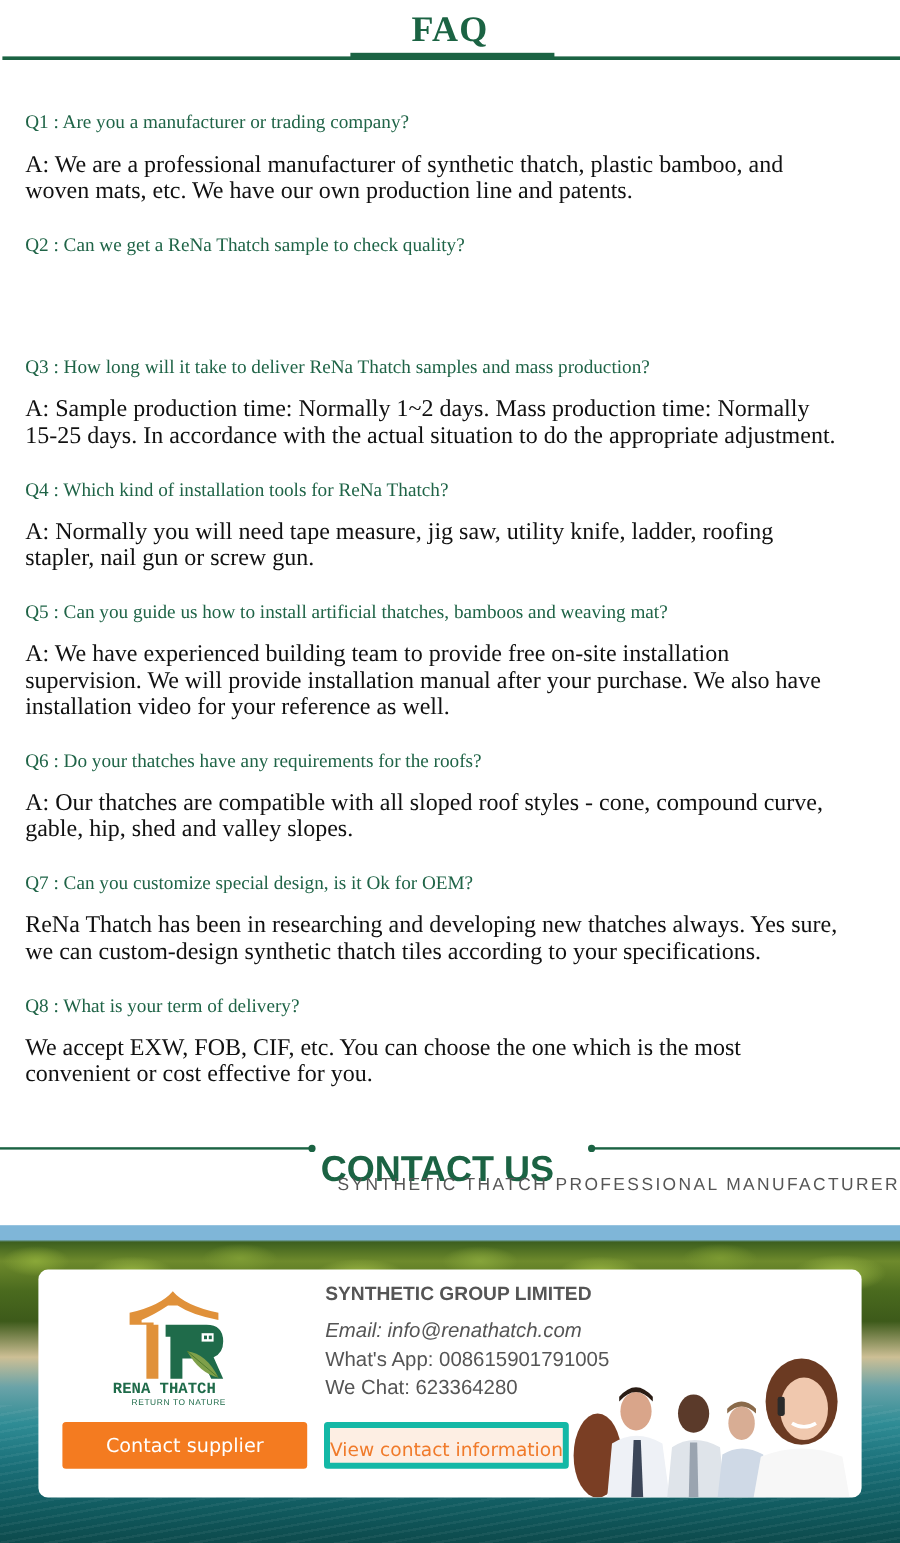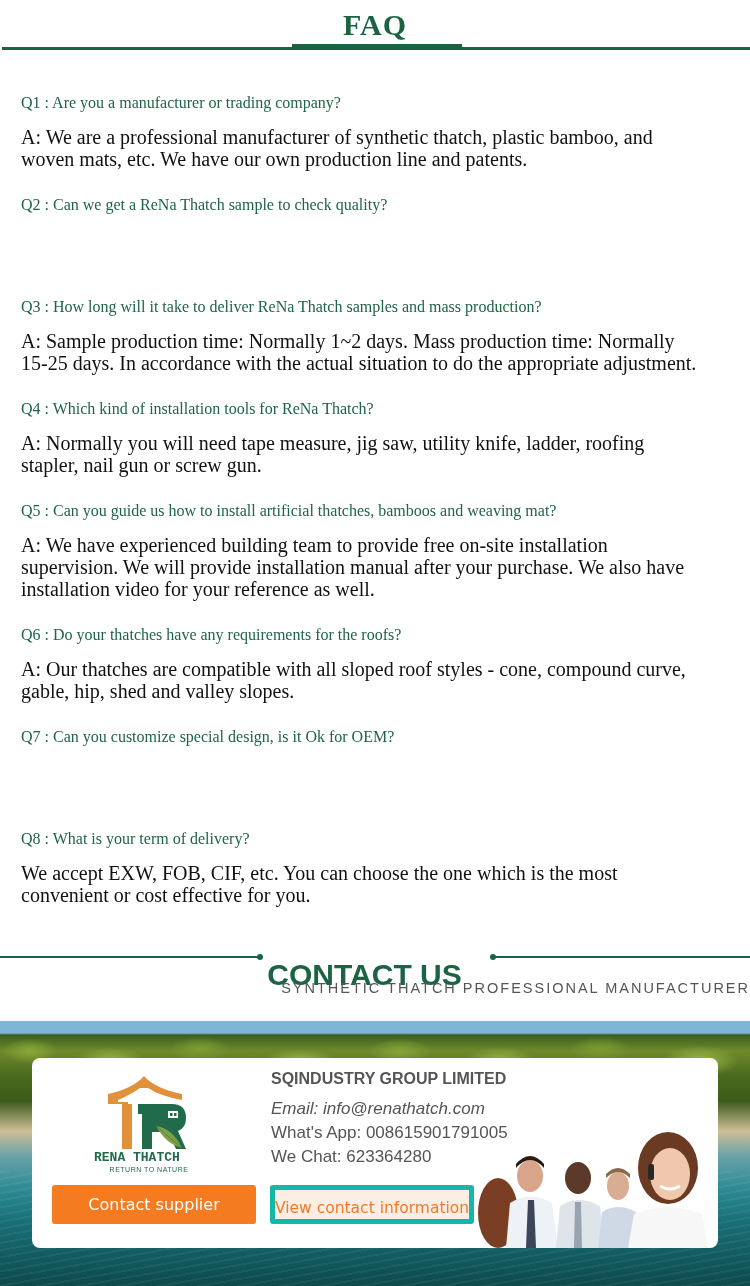--- a/index.html
+++ b/index.html
@@ -133,20 +133,21 @@
   <div class="faq-item" style="top:408px;">
     <div class="faq-q">Q5 : Can you guide us how to install artificial thatches, bamboos and weaving mat?</div>
     <div class="faq-a">A: We have experienced building team to provide free on-site installation supervision. We will provide installation manual after your purchase. We also have installation video for your reference as well.</div>
   </div>
   <div class="faq-item" style="top:532px;">
     <div class="faq-q">Q6 : Do your thatches have any requirements for the roofs?</div>
     <div class="faq-a">A: Our thatches are compatible with all sloped roof styles - cone, compound curve, gable, hip, shed and valley slopes.</div>
   </div>
   <div class="faq-item" style="top:634px;">
     <div class="faq-q">Q7 : Can you customize special design, is it Ok for OEM?</div>
+    <div class="faq-a">ReNa Thatch has been in researching and developing new thatches always. Yes sure, we can custom-design synthetic thatch tiles according to your specifications.</div>
   </div>
   <div class="faq-item" style="top:736px;">
     <div class="faq-q">Q8 : What is your term of delivery?</div>
     <div class="faq-a">We accept EXW, FOB, CIF, etc. You can choose the one which is the most convenient or cost effective for you.</div>
   </div>
 </div>
 
 <div class="contact-header">
   <div class="contact-line-left"></div>
   <div class="contact-dot left"></div>
@@ -173,21 +174,21 @@
       <rect x="76" y="39" width="2.5" height="3" fill="#1f6b4a"></rect>
       <rect x="80" y="39" width="2.5" height="3" fill="#1f6b4a"></rect>
 
       <path d="M62 52 Q 78 54 88 74 Q 72 70 62 52 Z" fill="#7fa04a"></path>
       <path d="M62 52 L 88 74" stroke="#4d7a2c" stroke-width="0.8"></path>
     </svg>
     <div class="logo-name">RENA THATCH</div>
     <div class="logo-tagline">RETURN TO NATURE</div>
   </div>
 
-  <div class="company-name">SQINDUSTRY GROUP LIMITED</div>
+  <div class="company-name">SYNTHETIC GROUP LIMITED</div>
   <div class="contact-line" style="top:41px;font-style:italic;">Email: info@renathatch.com</div>
   <div class="contact-line" style="top:65px;">What's App: 008615901791005</div>
   <div class="contact-line" style="top:89px;">We Chat: 623364280</div>
 
   <div class="btn-primary">Contact supplier</div>
   <div class="btn-secondary">View contact information</div>
 
   <svg class="people" viewBox="0 0 240 120">
 
     <ellipse cx="30" cy="85" rx="20" ry="35" fill="#7a3e24"></ellipse>

